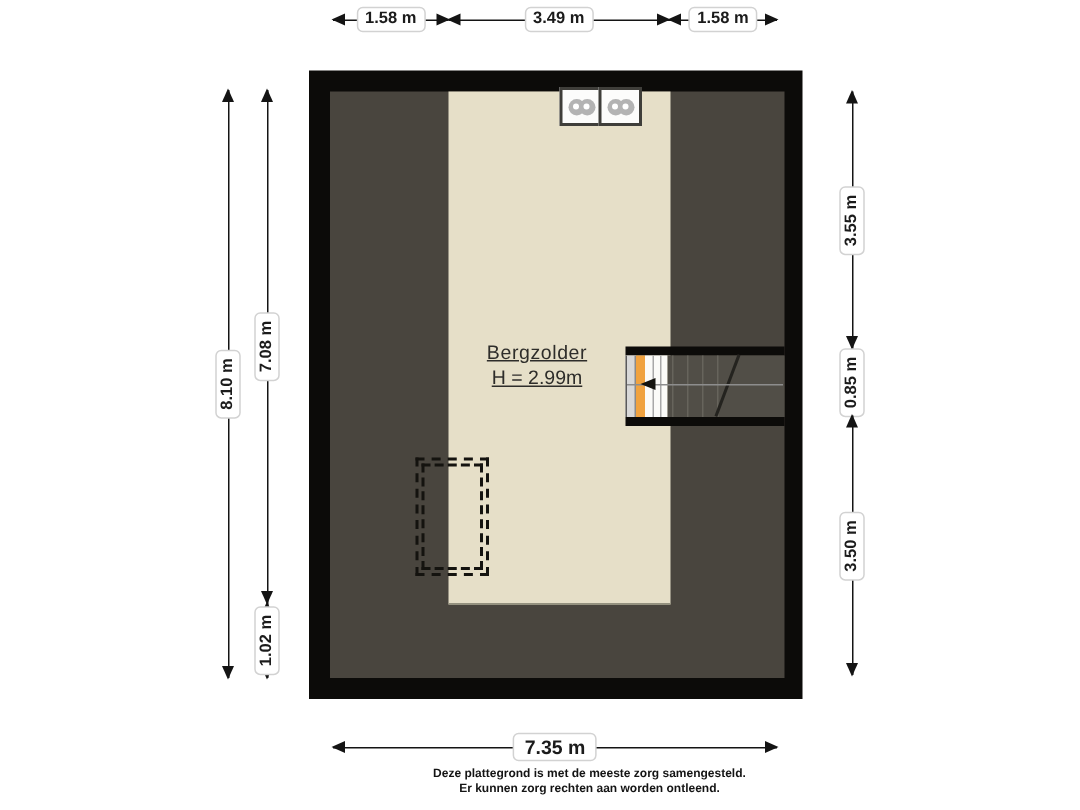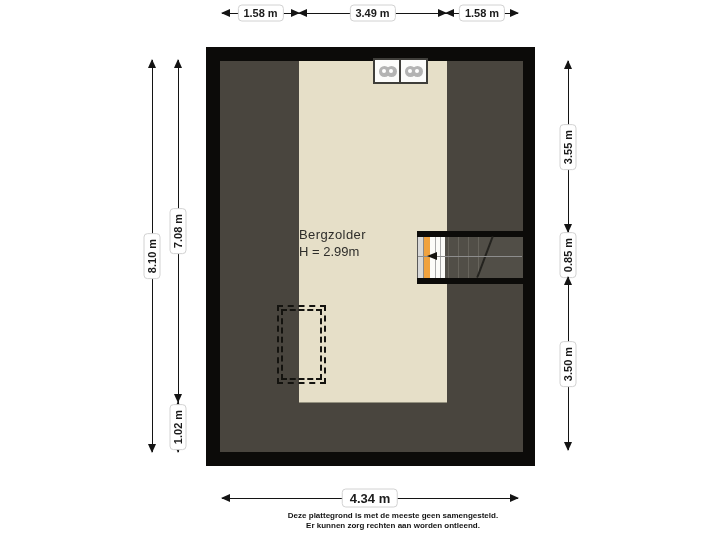--- a/index.html
+++ b/index.html
@@ -5,21 +5,21 @@
   html,body{margin:0;padding:0;background:#ffffff;}
   .stage{
     position:relative;width:720px;height:540px;background:#ffffff;
     font-family:"Liberation Sans",sans-serif;overflow:hidden;
   }
   
   .wall{position:absolute;left:206px;top:47px;width:329px;height:419px;background:#0c0b09;}
   .floor{position:absolute;left:220px;top:61px;width:303px;height:391px;background:#49453e;}
   .room{position:absolute;left:299px;top:61px;width:148px;height:341px;background:#e6dfc8;
         border-bottom:1px solid #94917f;}
-  .room-label{position:absolute;left:299px;top:227px;width:118px;text-align:left;color:#2e2d2a;}
+  .room-label{position:absolute;left:299px;top:227px;width:118px;text-align:center;color:#2e2d2a;text-decoration:underline;}
   .room-name{font-size:13px;letter-spacing:.4px;}
   .room-h{font-size:13px;margin-top:2px;}
   
   .stairs{position:absolute;left:417px;top:231px;width:106px;height:53px;}
   .sbar{position:absolute;left:0;width:106px;height:6px;background:#0c0b09;}
   .sbar.top{top:0;} .sbar.bot{bottom:0;}
   .sgray{position:absolute;left:0;top:6px;width:5px;height:41px;background:#d8d8d8;
          border-left:1px solid #5a5a5a;border-right:1px solid #8a8a8a;}
   .sorange{position:absolute;left:7px;top:6px;width:6px;height:41px;background:#f0a23f;}
   .swhite{position:absolute;left:13px;top:6px;width:15px;height:41px;background:#fbfbf8;}
@@ -161,21 +161,21 @@
   </div>
   <div class="dim dim-v" style="left:568px;top:277px;height:173px">
     <span class="ah av-u"></span>
       <span class="ah av-d"></span>
     <span class="pill">3.50 m</span>
   </div>
 
   <div class="dim dim-h" style="left:222px;top:498px;width:296px">
     <span class="ah ah-l"></span>
       <span class="ah ah-r"></span>
-    <span class="pill pill-lg">4.34 m</span>
+    <span class="pill pill-lg">7.35 m</span>
   </div>
 
   <div class="disclaimer">
-    <div>Deze plattegrond is met de meeste geen samengesteld.</div>
+    <div>Deze plattegrond is met de meeste zorg samengesteld.</div>
     <div>Er kunnen zorg rechten aan worden ontleend.</div>
   </div>
 
 </div>
 
 </body></html>

